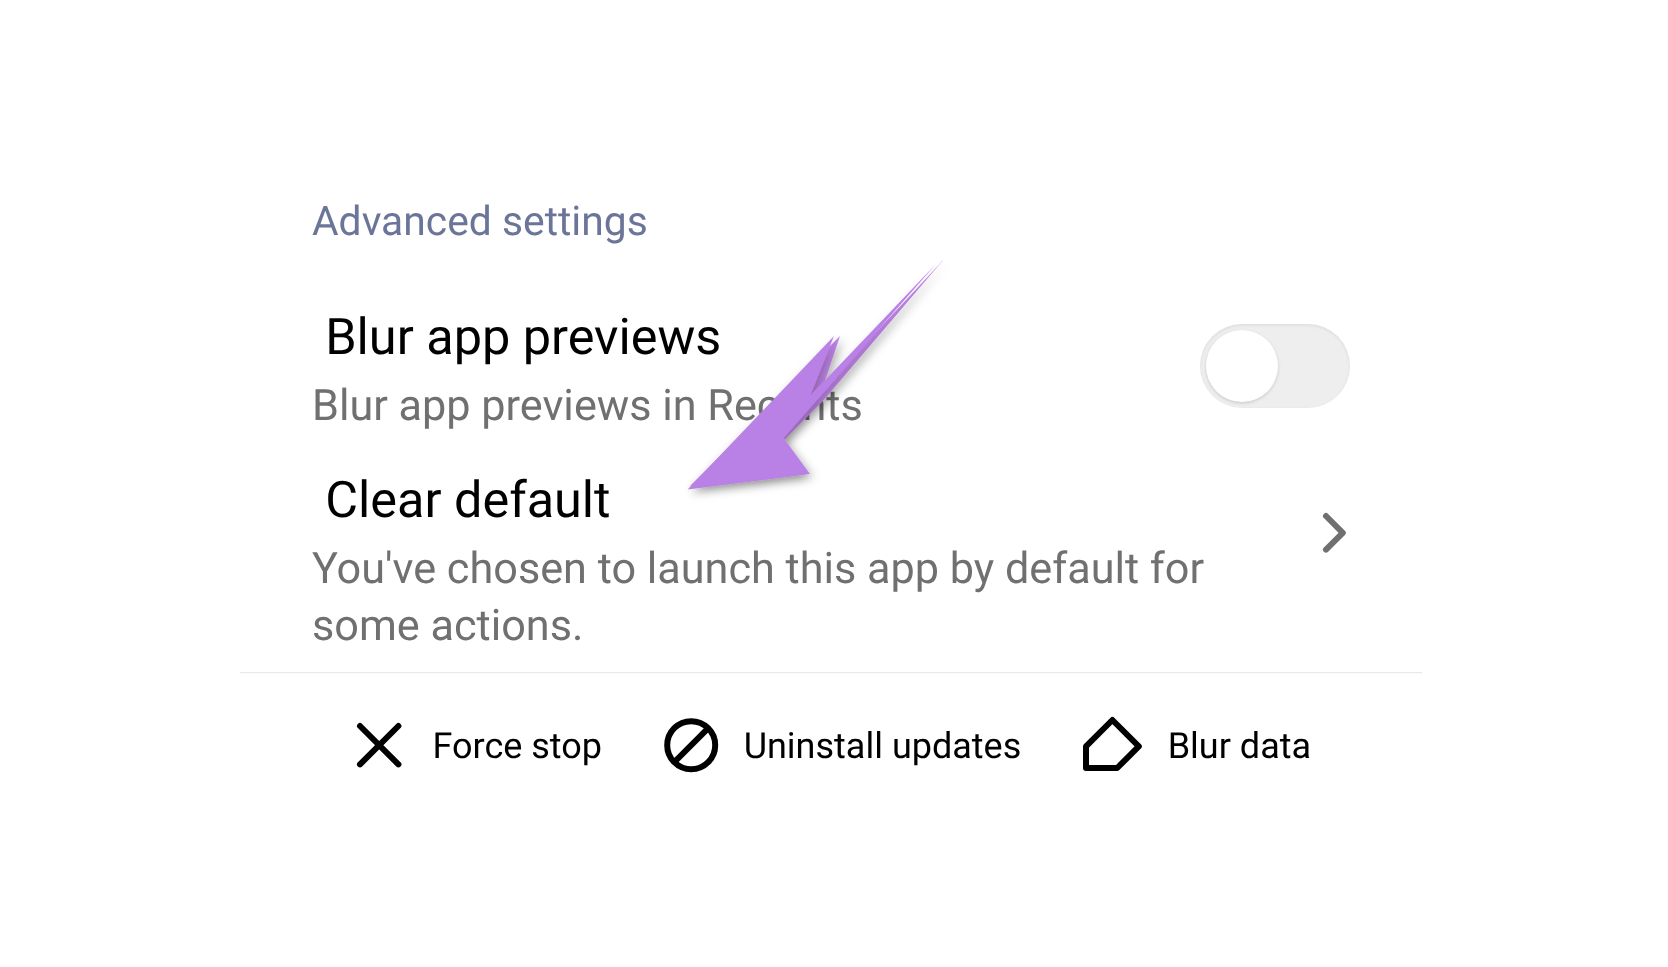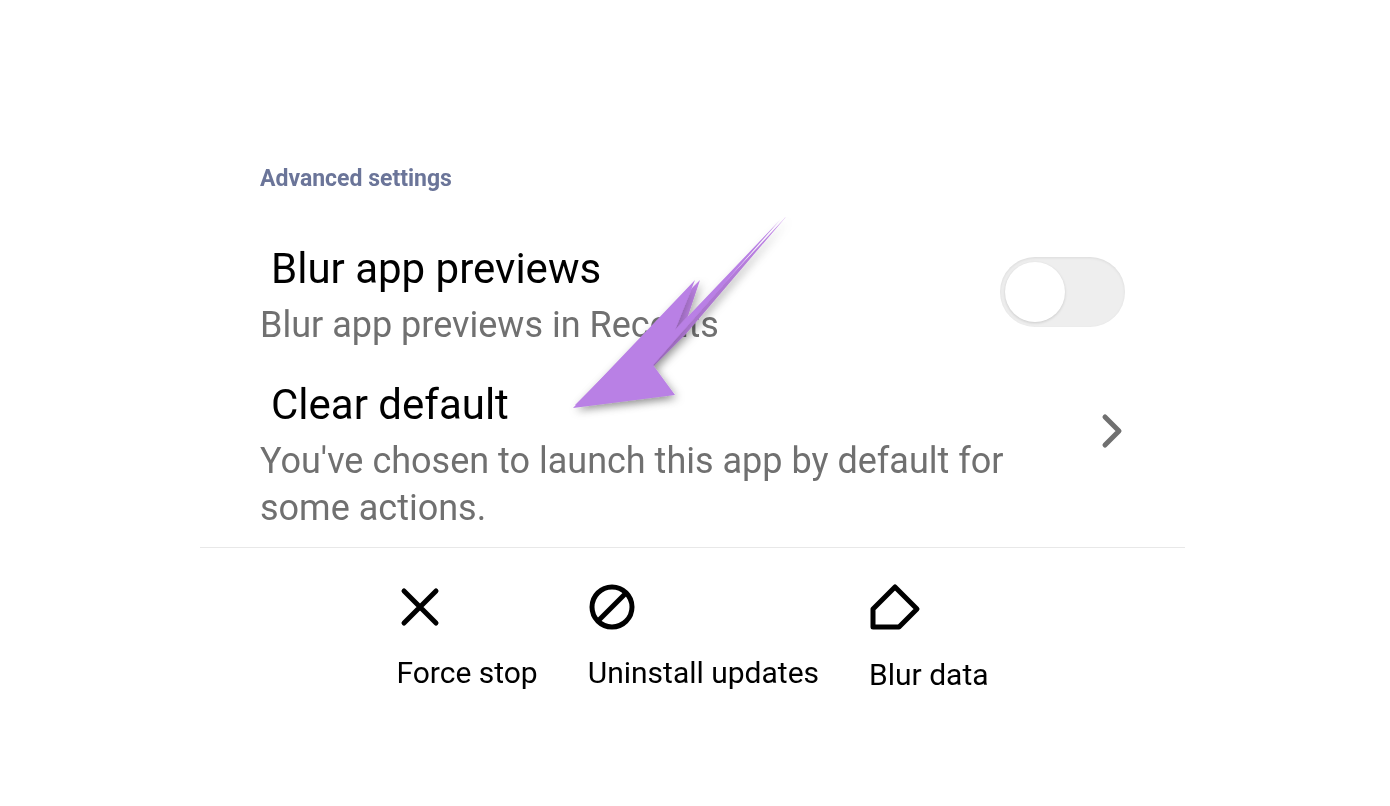--- a/index.html
+++ b/index.html
@@ -16,22 +16,22 @@
     }
     .container {
       position: absolute;
       left: 200px;
       top: 110px;
       width: 985px;
       background: #ffffff;
     }
     .section-header {
       color: #6b7599;
-      font-size: 23px;
-      font-weight: 700;
+      font-size: 34px;
+      font-weight: 400;
       padding: 55px 60px 35px 60px;
     }
     .setting-row {
       display: flex;
       align-items: flex-start;
       justify-content: space-between;
       padding: 15px 60px 15px 60px;
       position: relative;
     }
     .setting-text {
@@ -83,21 +83,21 @@
       margin: 0;
     }
     .bottom-actions {
       display: flex;
       justify-content: center;
       gap: 50px;
       padding: 35px 0 30px 0;
     }
     .action-button {
       display: flex;
-      flex-direction: column;
+      align-items: center;
       gap: 20px;
       cursor: pointer;
     }
     .action-label {
       color: #000000;
       font-size: 30px;
       font-weight: 400;
     }
     .arrow-annotation {
       position: absolute;

